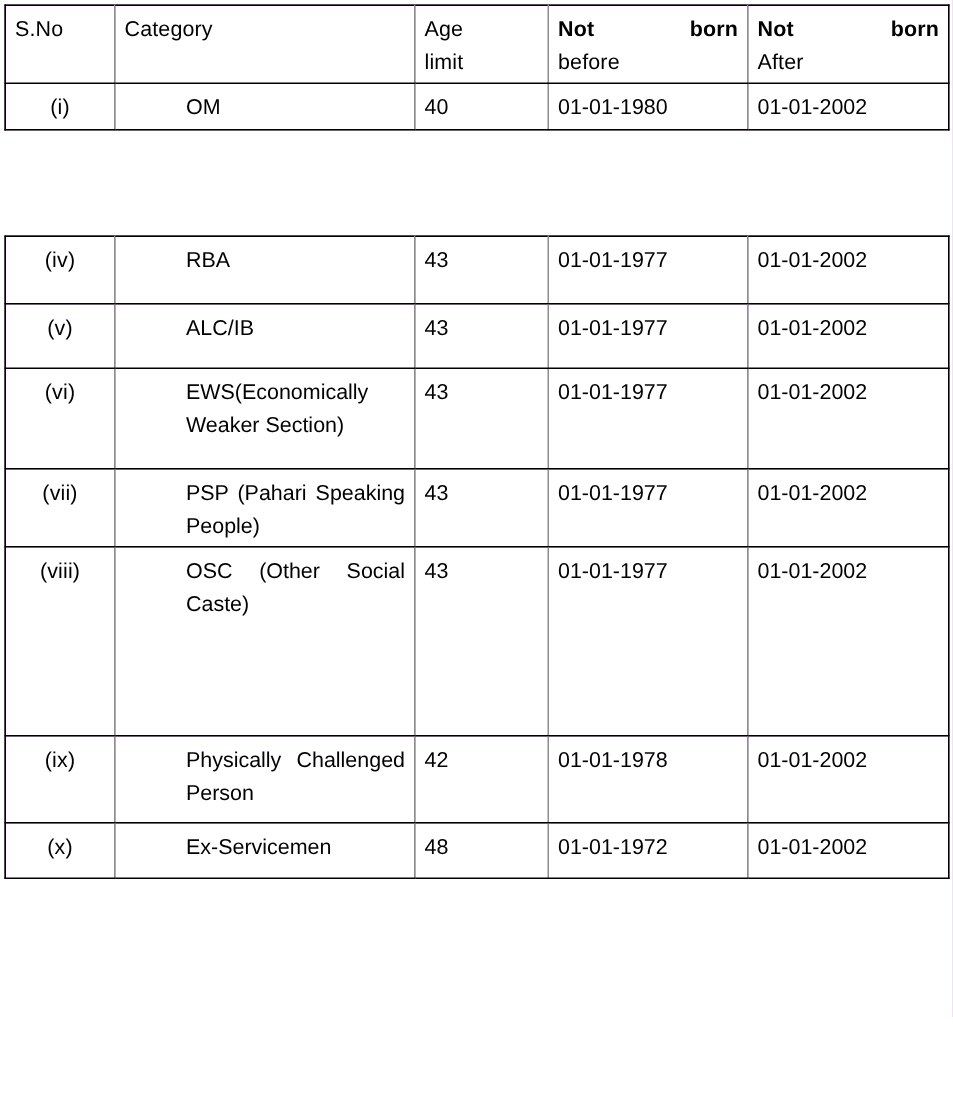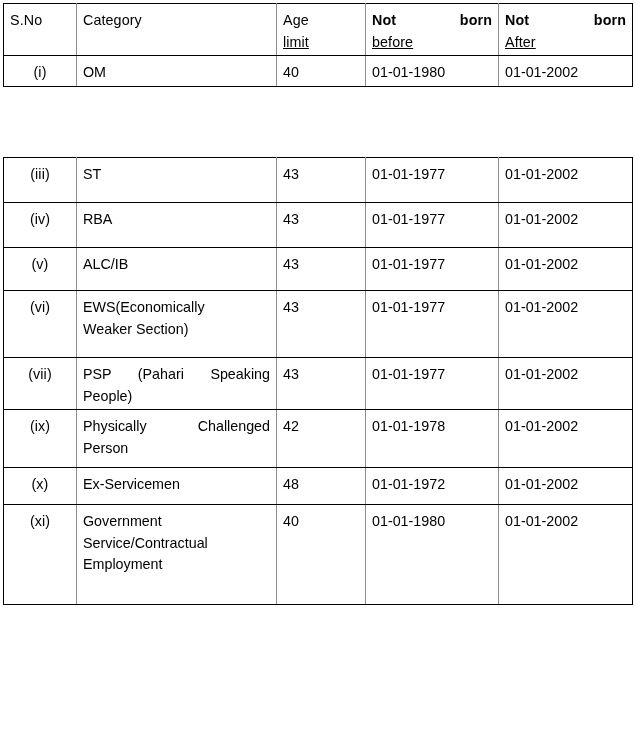--- a/index.html
+++ b/index.html
@@ -70,21 +70,20 @@
     letter-spacing: 0.1px;
   }
   .hdr-cell.justify {
     text-align: justify;
     text-align-last: justify;
   }
   .hdr-cell .ln2 {
     display: block;
     text-align: left;
     text-align-last: left;
-    text-decoration: underline;
   }
 
   
   .sno {
     font-weight: bold;
     text-align: center;
     letter-spacing: 0.1px;
   }
 
   
@@ -94,21 +93,21 @@
   }
   .cat.just .ln {
     display: block;
     text-align: justify;
     text-align-last: justify;
   }
   .cat.just .ln.last {
     text-align: left;
     text-align-last: left;
   }
-  .cat .ln { display: block; }
+  .cat .ln { display: block; margin-left: 41px; }
 
   .num  { text-align: left; margin-left: 29px; }
   .date { text-align: left; white-space: nowrap; }
   .r-i    td { height: 22px; }
   .r-ii   td { height: 36px; }
 
   .r-iii  td { height: 36px; }
   .r-iv   td { height: 36px; }
   .r-v    td { height: 34px; }
   .r-vi   td { height: 58px; }
@@ -165,29 +164,20 @@
   <table id="block-main" class="tbl-block">
     <colgroup>
       <col class="c-sno">
         <col class="c-cat">
         <col class="c-age">
         <col class="c-nbb">
         <col class="c-nba">
     </colgroup>
     <tbody>
 
-      <tr class="r-iii">
-        <td class="sno">(iii)</td>
-        <td class="cat">
-            <span class="ln">ST</span>
-          </td>
-        <td class="num">43</td>
-        <td class="date">01-01-1977</td>
-        <td class="date">01-01-2002</td>
-      </tr>
 
       <tr class="r-iv">
         <td class="sno">(iv)</td>
         <td class="cat">
             <span class="ln">RBA</span>
           </td>
         <td class="num">43</td>
         <td class="date">01-01-1977</td>
         <td class="date">01-01-2002</td>
       </tr>
@@ -217,20 +207,30 @@
         <td class="sno">(vii)</td>
         <td class="cat just">
           <span class="ln">PSP (Pahari Speaking</span>
           <span class="ln last">People)</span>
         </td>
         <td class="num">43</td>
         <td class="date">01-01-1977</td>
         <td class="date">01-01-2002</td>
       </tr>
 
+      <tr class="r-viii">
+        <td class="sno">(viii)</td>
+        <td class="cat just">
+          <span class="ln">OSC (Other Social</span>
+          <span class="ln last">Caste)</span>
+        </td>
+        <td class="num">43</td>
+        <td class="date">01-01-1977</td>
+        <td class="date">01-01-2002</td>
+      </tr>
 
       <tr class="r-ix">
         <td class="sno">(ix)</td>
         <td class="cat just">
           <span class="ln">Physically Challenged</span>
           <span class="ln last">Person</span>
         </td>
         <td class="num">42</td>
         <td class="date">01-01-1978</td>
         <td class="date">01-01-2002</td>
@@ -239,28 +239,17 @@
       <tr class="r-x">
         <td class="sno">(x)</td>
         <td class="cat">
             <span class="ln">Ex-Servicemen</span>
           </td>
         <td class="num">48</td>
         <td class="date">01-01-1972</td>
         <td class="date">01-01-2002</td>
       </tr>
 
-      <tr class="r-xi">
-        <td class="sno">(xi)</td>
-        <td class="cat">
-          <span class="ln">Government</span>
-          <span class="ln">Service/Contractual</span>
-          <span class="ln">Employment</span>
-        </td>
-        <td class="num">40</td>
-        <td class="date">01-01-1980</td>
-        <td class="date">01-01-2002</td>
-      </tr>
 
     </tbody>
   </table>
 
 </div>
 
 </body></html>

